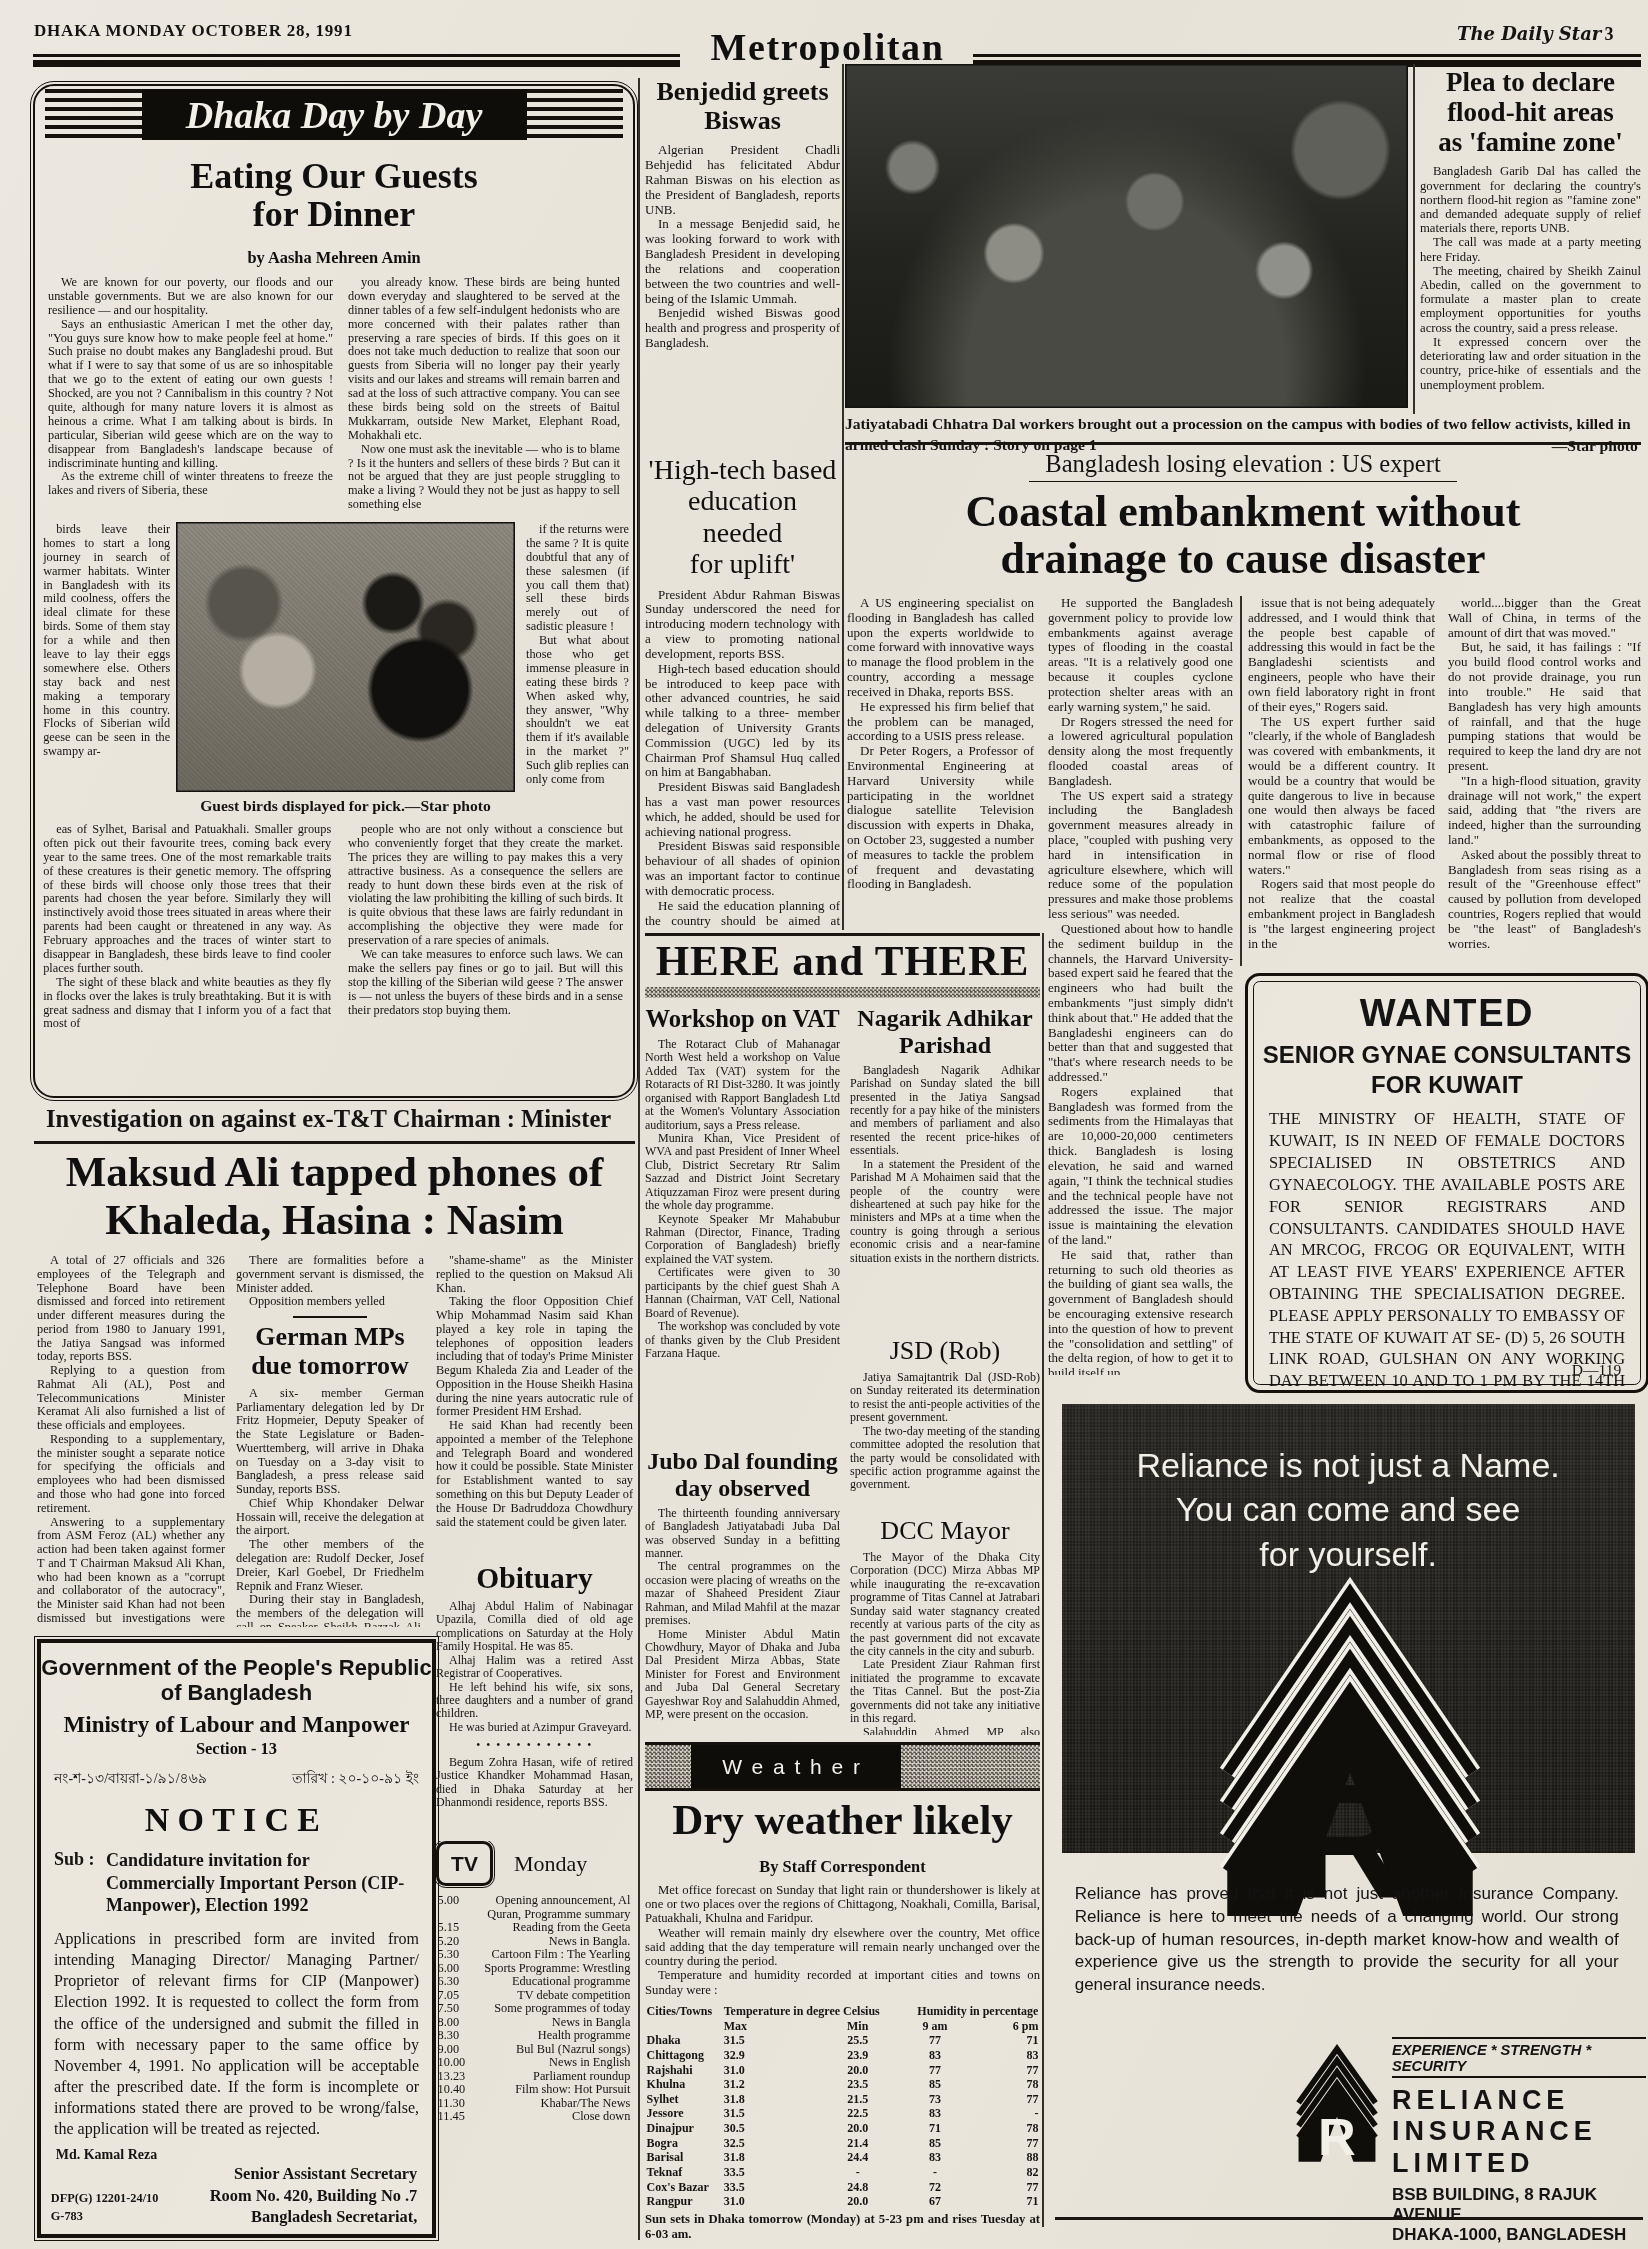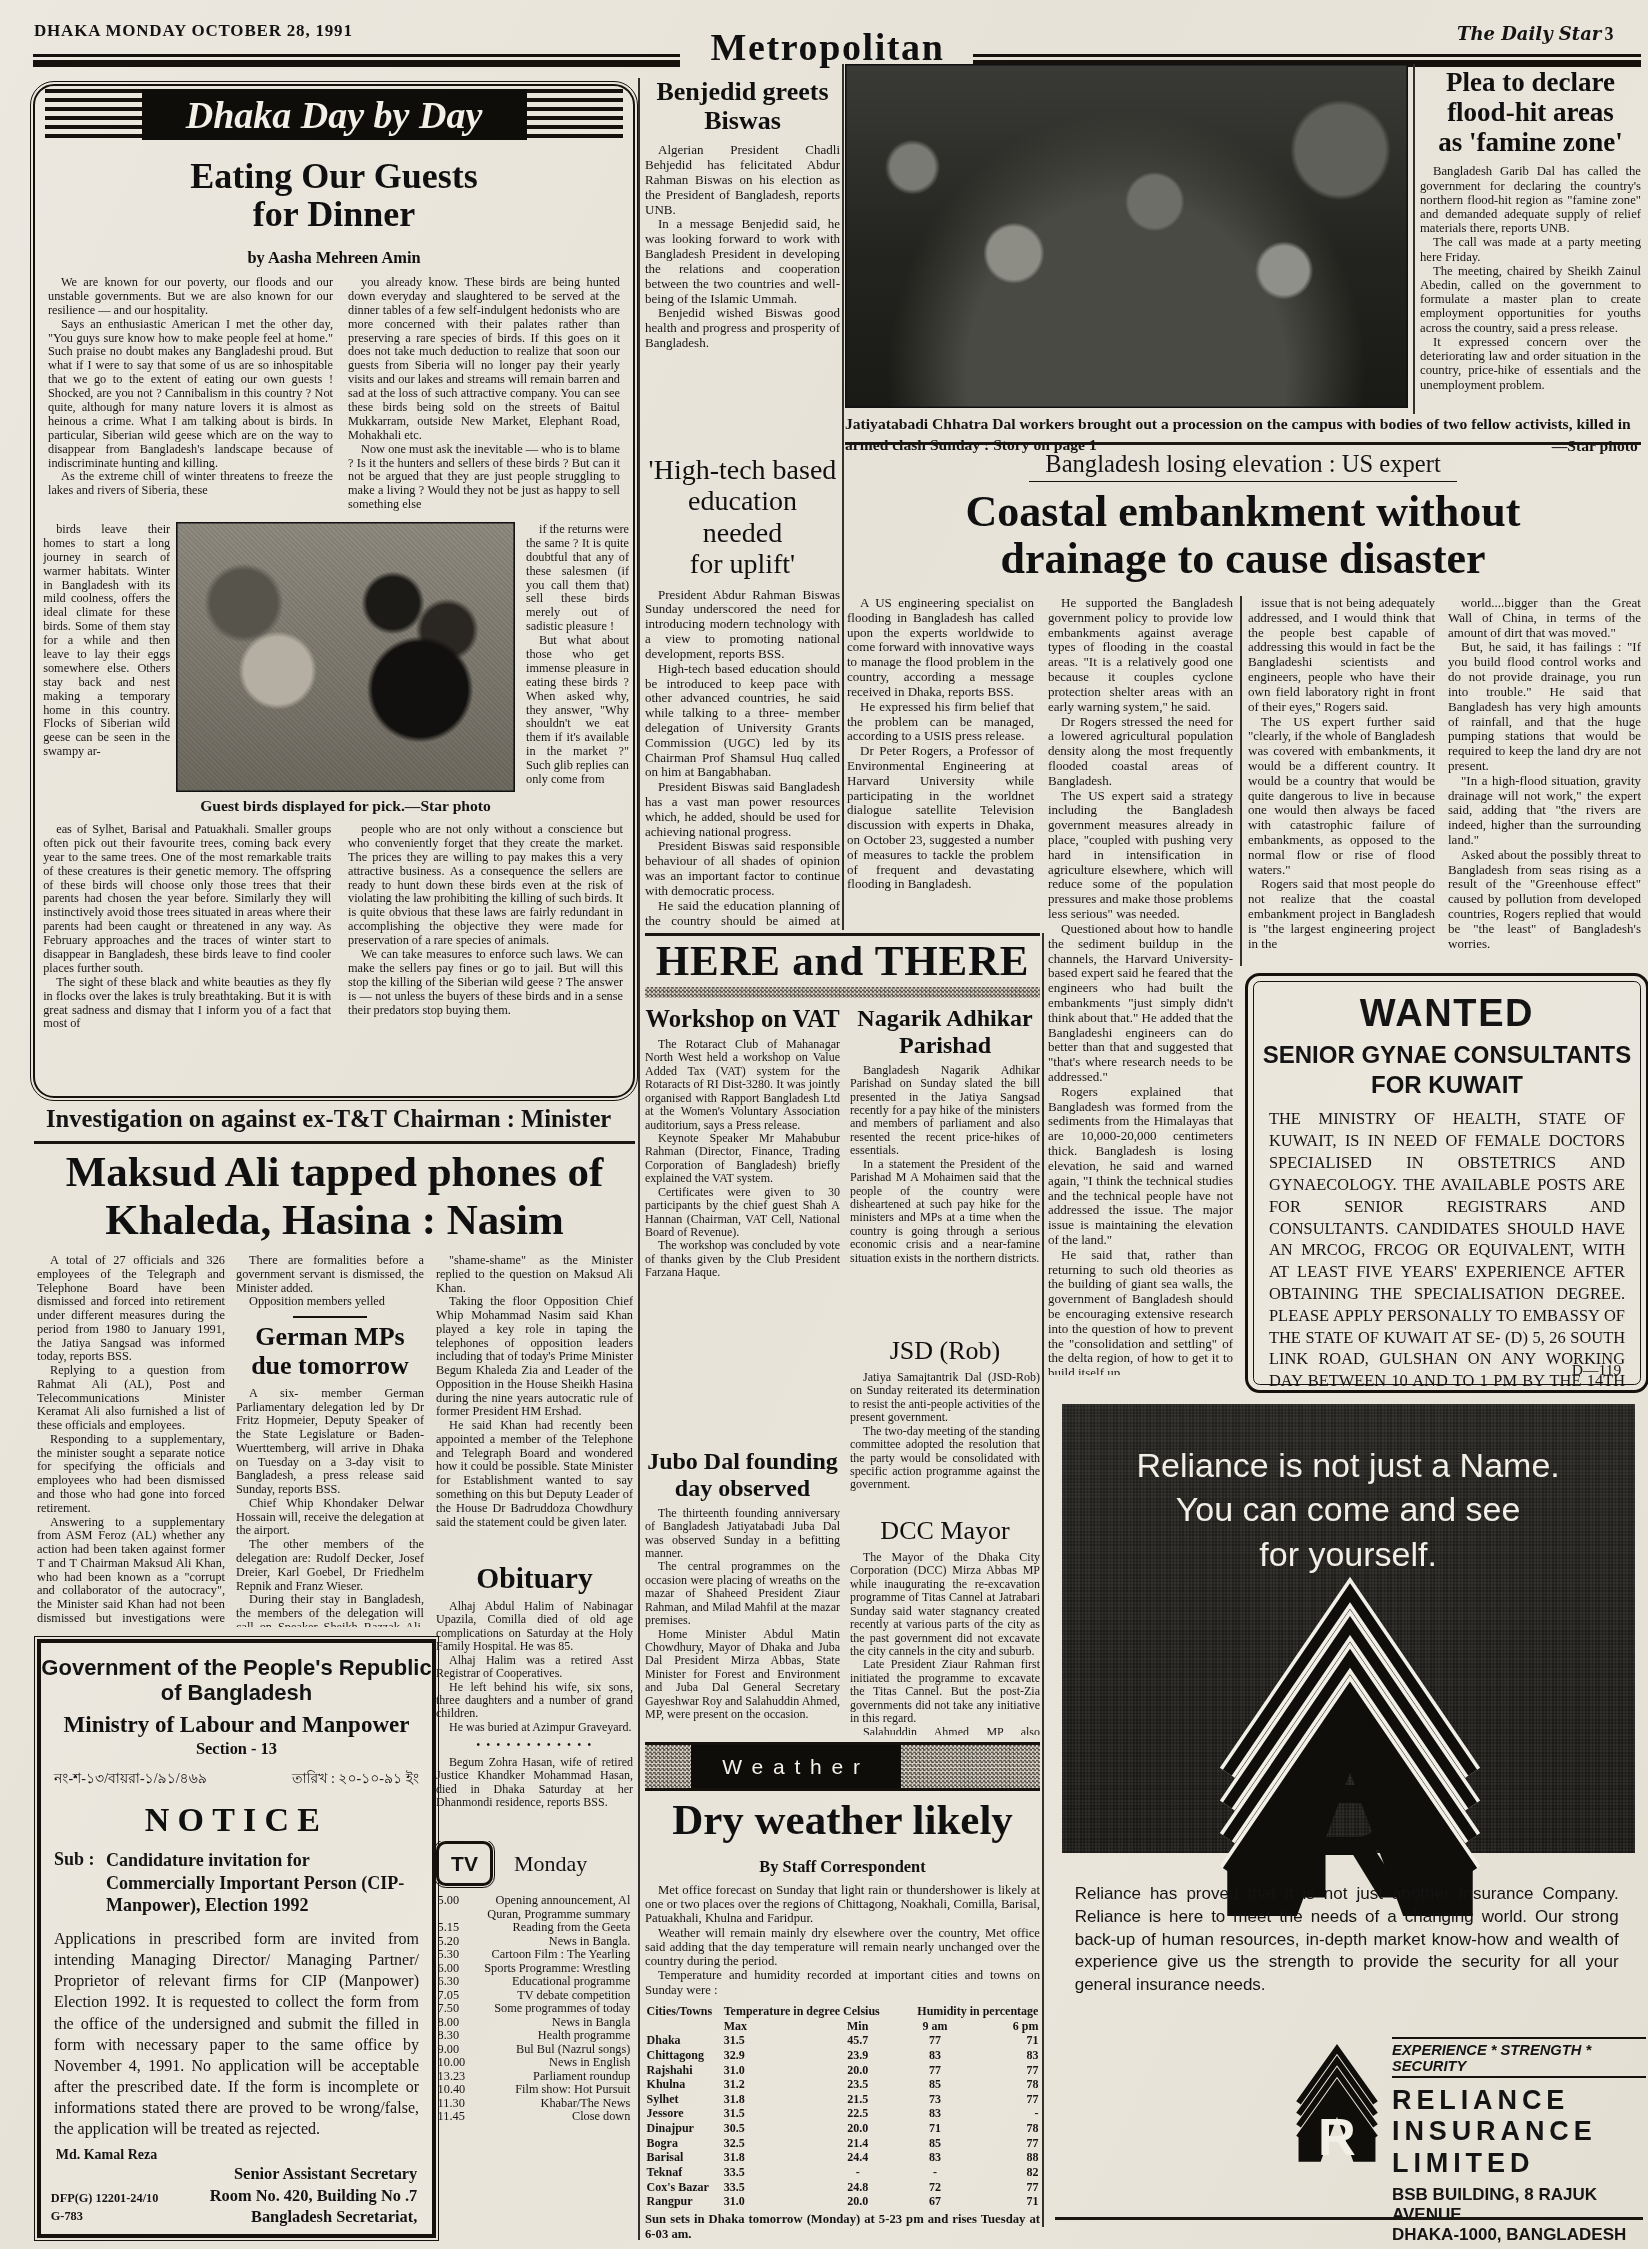--- a/index.html
+++ b/index.html
@@ -281,20 +281,21 @@
   <div class="abs" style="left:645px;top:933px;width:395px;">
     <div class="hrule" style="height:3.3px;"></div>
     <div class="hd" style="font-size:43px;letter-spacing:0.8px;">HERE and THERE</div>
     <div class="checker" style="height:11.5px;margin-top:1.6px;"></div>
   </div>
 
   <div class="abs" style="left:645px;top:1005px;width:195px;height:426px;overflow:hidden;">
     <div class="hd" style="font-size:24.6px;margin-bottom:4.9px;">Workshop on VAT</div>
     <div class="st">
         <p class="para">The Rotaract Club of Mahanagar North West held a workshop on Value Added Tax (VAT) system for the Rotaracts of RI Dist-3280. It was jointly organised with Rapport Bangladesh Ltd at the Women's Voluntary Association auditorium, says a Press release.</p>
+        <p class="para">Munira Khan, Vice President of WVA and past President of Inner Wheel Club, District Secretary Rtr Salim Sazzad and District Joint Secretary Atiquzzaman Firoz were present during the whole day programme.</p>
         <p class="para">Keynote Speaker Mr Mahabubur Rahman (Director, Finance, Trading Corporation of Bangladesh) briefly explained the VAT system.</p>
         <p class="para">Certificates were given to 30 participants by the chief guest Shah A Hannan (Chairman, VAT Cell, National Board of Revenue).</p>
         <p class="para">The workshop was concluded by vote of thanks given by the Club President Farzana Haque.</p>
       </div>
   </div>
 
   <div class="abs" style="left:645px;top:1448px;width:195px;height:287px;overflow:hidden;">
     <div class="hd" style="font-size:24px;line-height:1.12;margin-bottom:4.9px;">
       <div>Jubo Dal founding</div>
       <div>day observed</div>
@@ -361,21 +362,21 @@
           <th style="text-align:left;">Max</th>
           <th style="text-align:center;">Min</th>
           <th style="text-align:center;">9 am</th>
           <th style="text-align:right;">6 pm</th>
         </tr>
       </thead>
       <tbody>
           <tr>
             <td>Dhaka</td>
             <td style="text-align: left;">31.5</td>
-            <td style="text-align: center;">45.7</td>
+            <td style="text-align: center;">25.5</td>
             <td style="text-align: center;">77</td>
             <td style="text-align: right;">71</td>
           </tr>
           <tr>
             <td>Chittagong</td>
             <td style="text-align: left;">32.9</td>
             <td style="text-align: center;">23.9</td>
             <td style="text-align: center;">83</td>
             <td style="text-align: right;">83</td>
           </tr>

